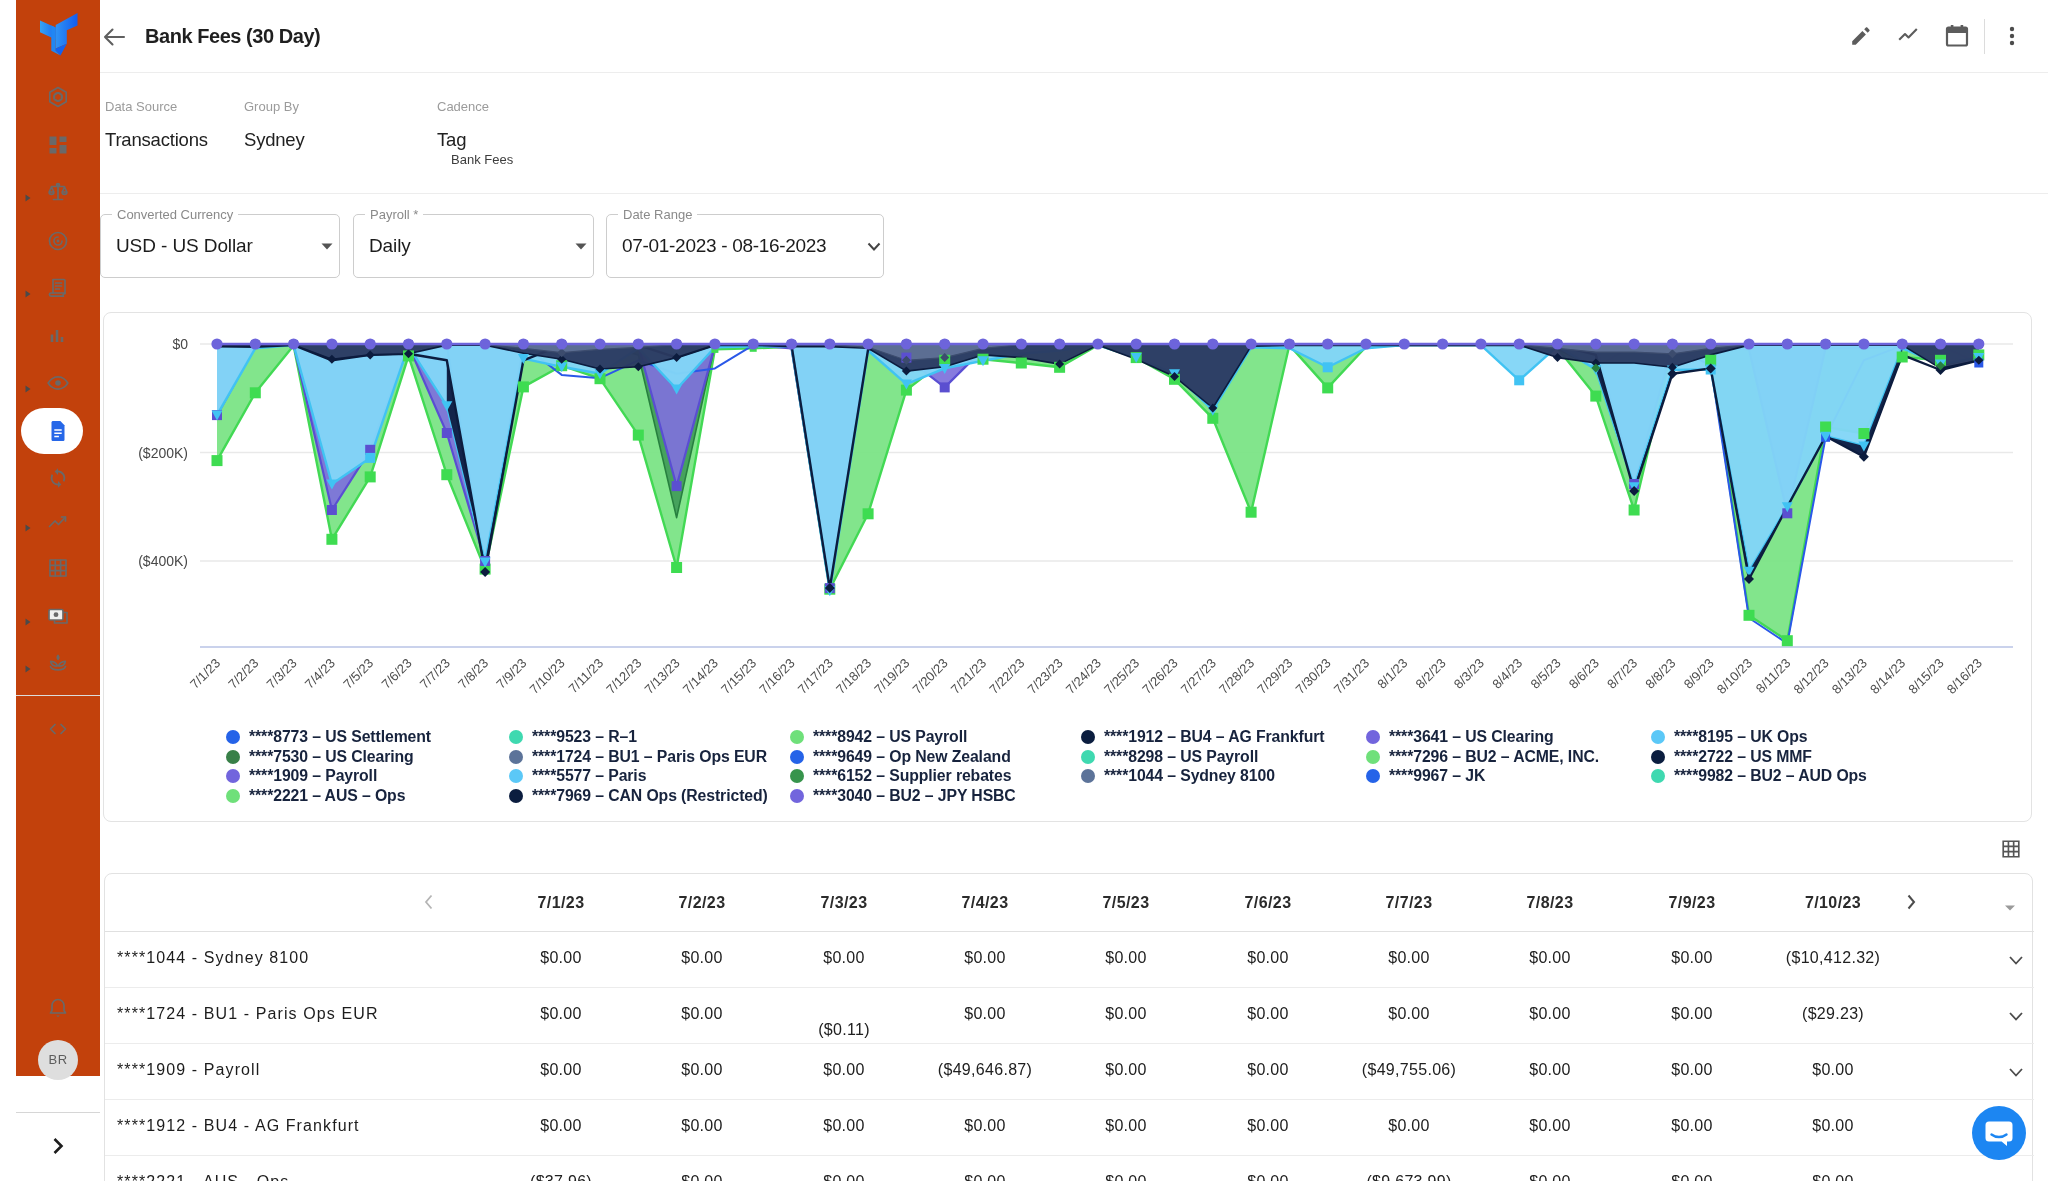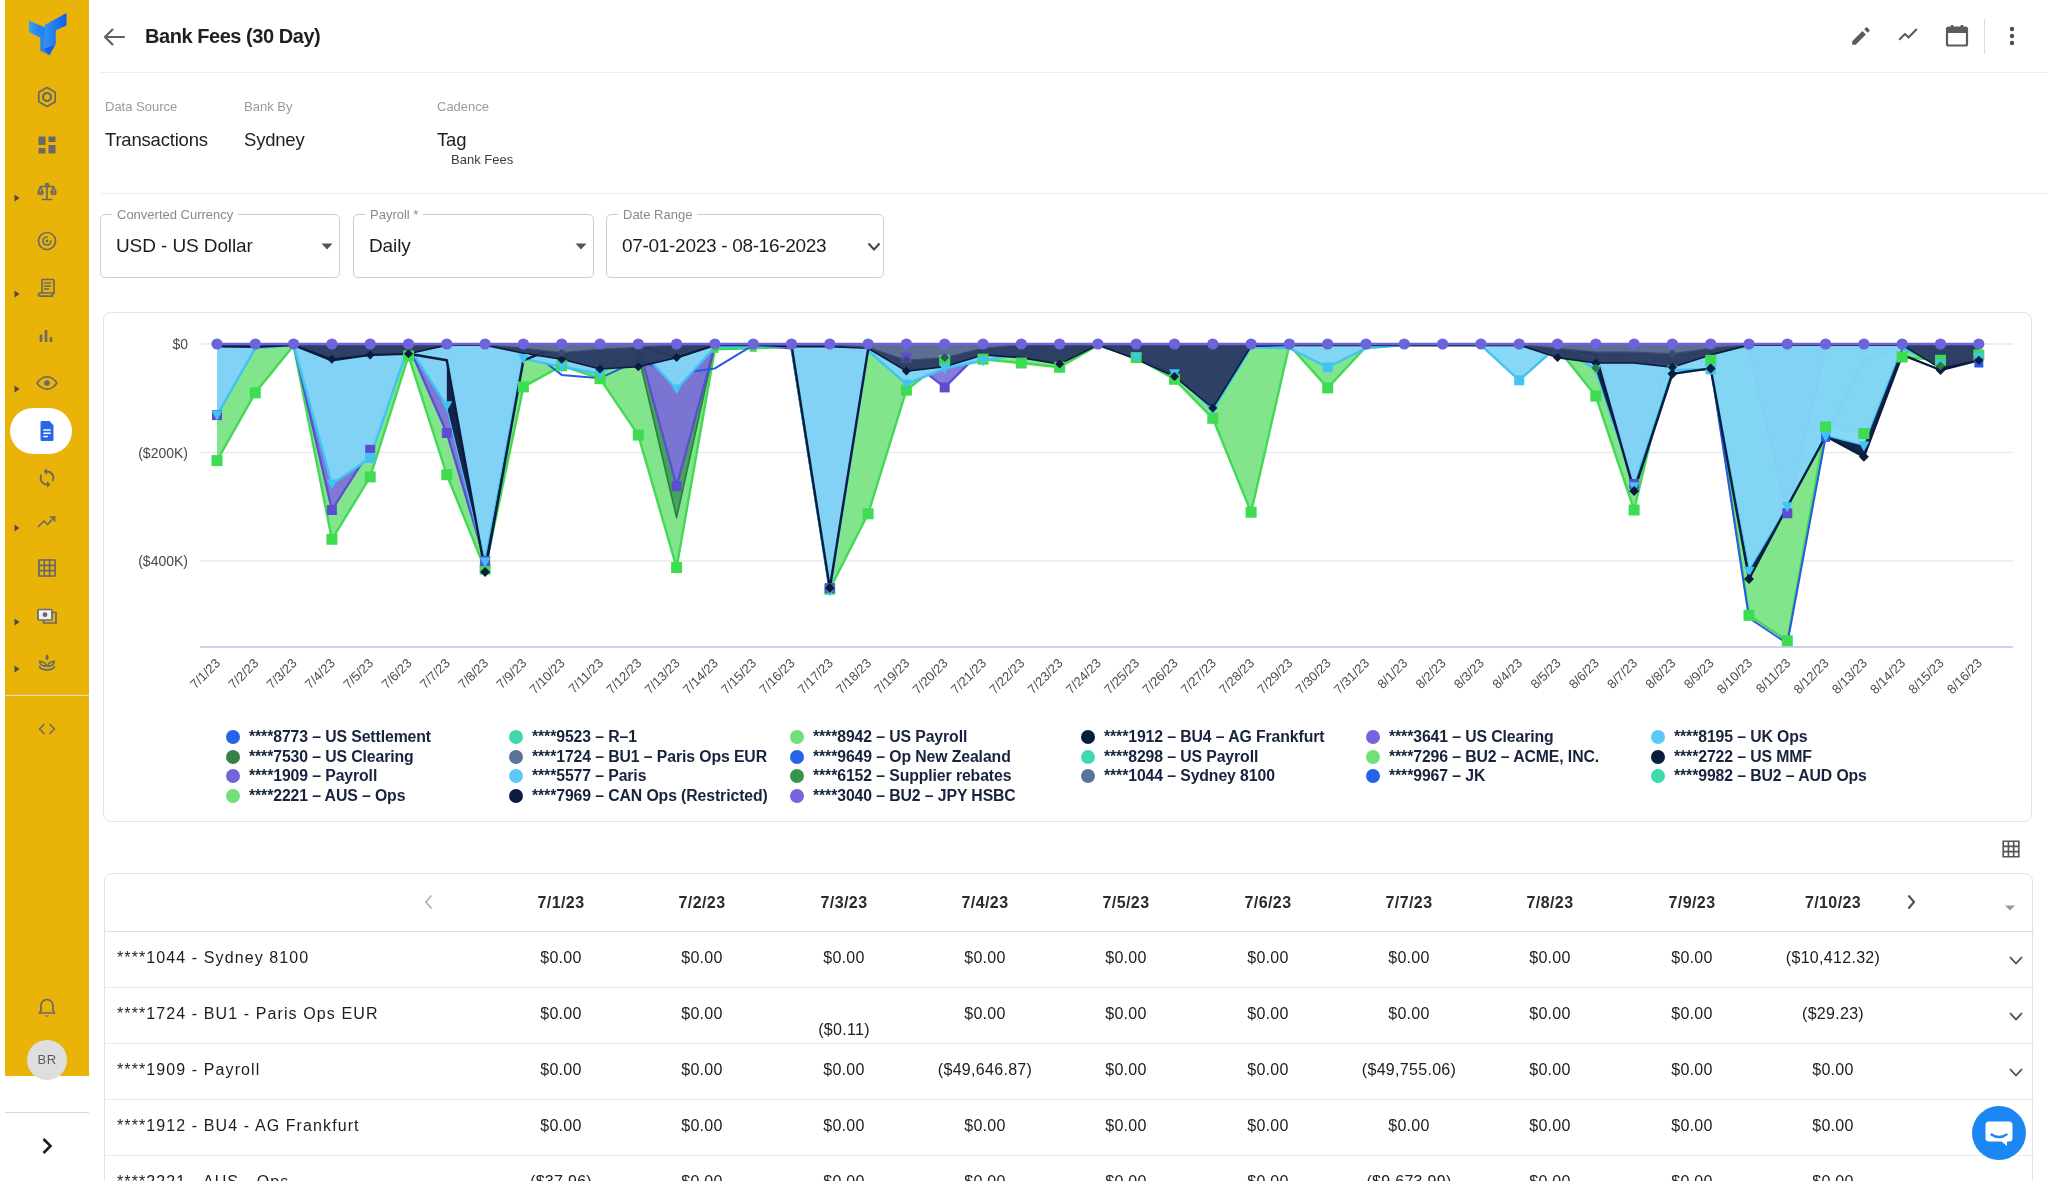--- a/index.html
+++ b/index.html
@@ -1,17 +1,17 @@
 <!DOCTYPE html>
 <html><head><meta charset="utf-8"><style>
 *{margin:0;padding:0;box-sizing:border-box}
 html,body{width:2048px;height:1181px;overflow:hidden;background:#fff;
  font-family:"Liberation Sans",sans-serif;position:relative}
 .abs{position:absolute}
-.sidebar{position:absolute;left:5px;top:0;width:84px;height:1076px;background:#eab308}
+.sidebar{position:absolute;left:16px;top:0;width:84px;height:1076px;background:#c2410c}
 .pill{position:absolute;left:5px;top:408px;width:62px;height:46px;background:#fff;border-radius:23px}
 .ic{position:absolute;width:24px;height:24px}
 .car{position:absolute;width:8px;height:8px}
 .sdiv{position:absolute;left:0;width:84px;height:1px;background:#dcdcdc}
 .hdr-title{position:absolute;left:145px;top:25px;font-size:20px;font-weight:700;color:#1f1f1f;letter-spacing:-.45px}
 .hline{position:absolute;background:#ededed;height:1px}
 .lab{position:absolute;font-size:13px;color:#9b9b9b}
 .val{position:absolute;font-size:18.5px;color:#212121;letter-spacing:-.2px}
 .sub{position:absolute;font-size:13px;color:#3d3d3d}
 .selbox{position:absolute;height:64px;border:1px solid #cdcdcd;border-radius:5px;background:#fff}
@@ -153,21 +153,21 @@
       <rect x="16.6" y="2" width="2.6" height="4" fill="#5c5c5c"></rect>
     </svg></div>
 <div class="abs" style="left:1984px;top:19px;width:1px;height:35px;background:#dcdcdc"></div>
 <div class="ic" style="left:2000.0px;top:24.0px;width:24px;height:24px"><svg viewBox="0 0 24 24">
       <circle cx="12" cy="5" r="2.2" fill="#4c4c4c"></circle>
       <circle cx="12" cy="12" r="2.2" fill="#4c4c4c"></circle>
       <circle cx="12" cy="19" r="2.2" fill="#4c4c4c"></circle>
     </svg></div>
 <div class="lab" style="left:105px;top:99px">Data Source</div>
 <div class="val" style="left:105px;top:129px">Transactions</div>
-<div class="lab" style="left:244px;top:99px">Bank By</div>
+<div class="lab" style="left:244px;top:99px">Group By</div>
 <div class="val" style="left:244px;top:129px">Sydney</div>
 <div class="lab" style="left:437px;top:99px">Cadence</div>
 <div class="val" style="left:437px;top:129px">Tag</div>
 <div class="sub" style="left:451px;top:152px">Bank Fees</div>
 <div class="hline" style="left:100px;top:193px;width:1948px"></div>
 <div class="selbox" style="left:100px;top:214px;width:240px">
 <span class="sellab">Converted Currency</span>
     <span class="selval">USD - US Dollar</span>
 <span style="position:absolute;right:18px;top:28px">
       <svg viewBox="0 0 12 7" style="position:absolute;width:12px;height:7px">

